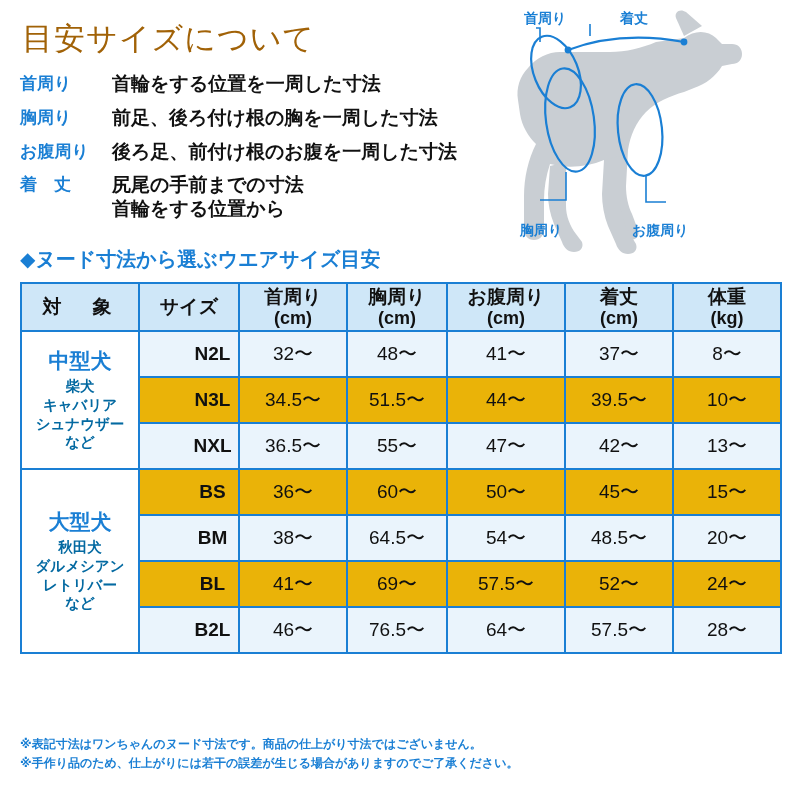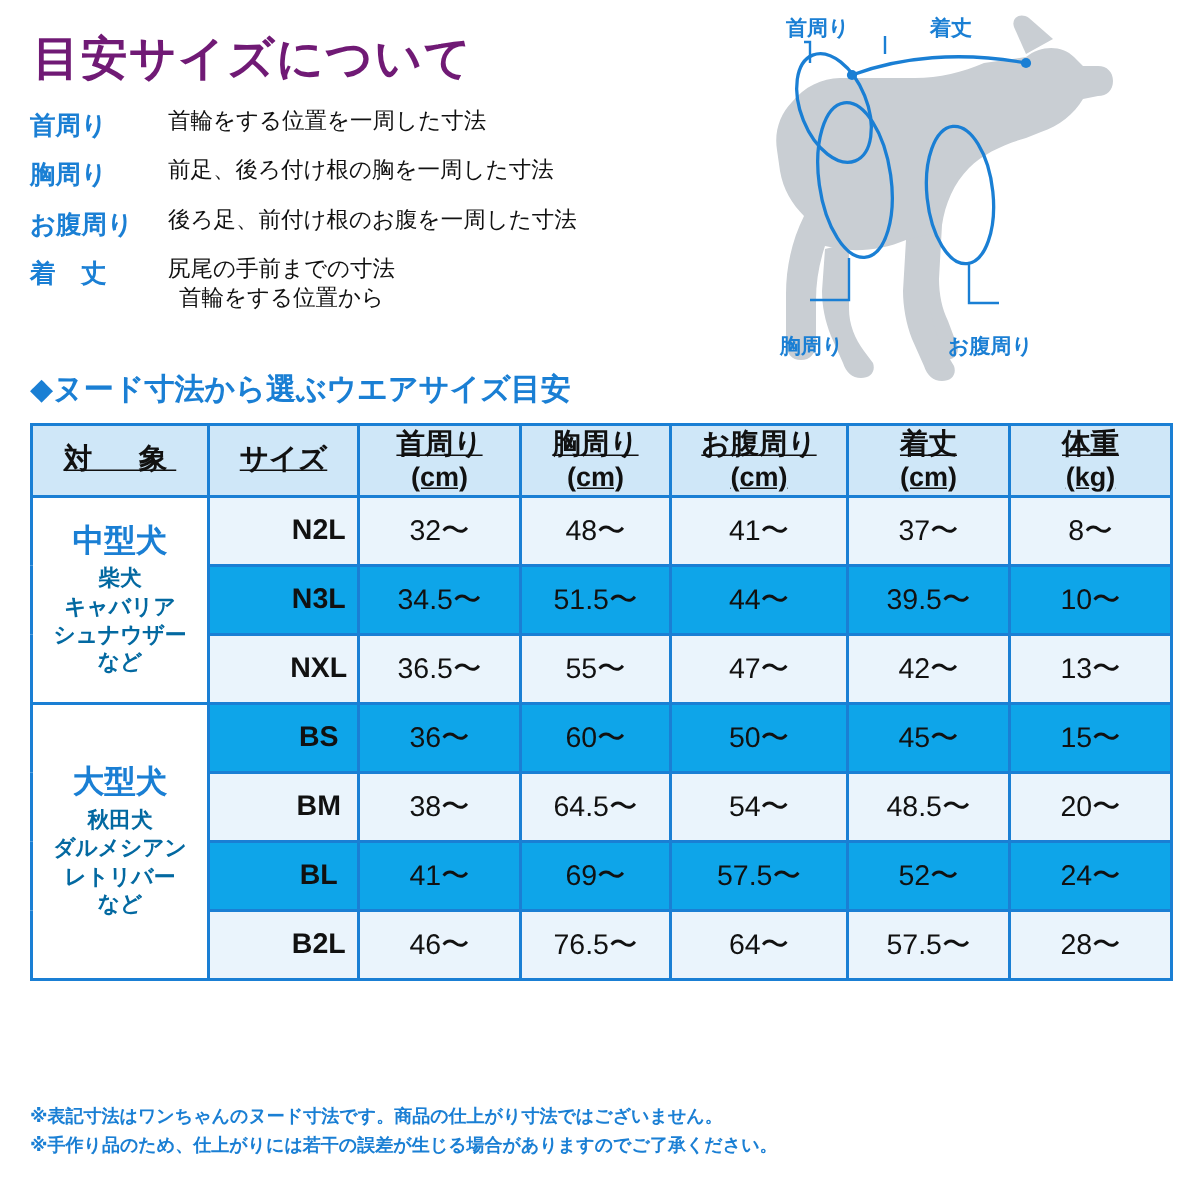--- a/index.html
+++ b/index.html
@@ -10,33 +10,33 @@
     font-family: "Liberation Sans", "DejaVu Sans", sans-serif;
     color: #111;
     position: relative;
     overflow: hidden;
   }
   .page { width:800px; height:800px; position:relative; }
 
   
   .title {
     position:absolute; left:22px; top:18px;
-    font-size: 31px; font-weight: bold; color:#701a75;
+    font-size: 31px; font-weight: normal; color:#a16207;
     letter-spacing: 1px;
   }
   .legend {
     position:absolute; left:20px; top:72px; width: 460px;
   }
   .legend-row { display:flex; align-items:flex-start; margin-bottom:10px; }
   .legend-term {
     color:#1a7fd4; font-size:17px; font-weight:bold;
     width: 92px; flex: 0 0 92px; letter-spacing:0px;
   }
   .legend-def {
-    font-size:15px; color:#111; font-weight:normal; line-height:1.25;text-align:center;
+    font-size:19px; color:#111; font-weight:bold; line-height:1.25;
   }
 
   
   .dog-area { position:absolute; left:470px; top:0px; width:330px; height:265px; }
   .lbl {
     position:absolute; color:#1a7fd4; font-size:14px; font-weight:bold;
     white-space:nowrap;
   }
 
   
@@ -60,42 +60,41 @@
     color:#111;
   }
   thead th {
     background:#cfe7f8;
     color:#1a4f86;
     font-weight:bold;
     font-size:19px;
     height:48px;
     padding: 0 0;
     line-height:1.15;
-    text-decoration:underline;
   }
   thead th .unit { display:block; font-size:18px; }
   thead th.obj { letter-spacing:6px; }
 
   td.group {
     background:#ffffff;
     font-size:19px;
     line-height:1.25;
     padding:7px 2px;
   }
   td.group .gname {
     color:#1a7fd4; font-weight:bold; font-size:21px; display:block; margin-bottom:3px;
   }
   td.group .gsub {
     display:block; font-size:14.5px; color:#0369a1; font-weight:bold; line-height:1.3;
   }
   td.size { font-weight:bold; font-size:22px;padding-left:48px; }
   tbody tr { height: 46px; }
   tbody td { height:46px; }
   tr.shade td.val, tr.shade td.size { background:#eaf4fc; }
-  tr.plain td.val, tr.plain td.size { background:#0ea5e9; }
+  tr.plain td.val, tr.plain td.size { background:#eab308; }
 
   .thick-top td, .thick-top th { border-top-width: 3px; }
 
   
   .notes { position:absolute; left:20px; top:735px; width:770px; }
   .note {
     color:#1a7fd4; font-size:12px; font-weight:bold; line-height:1.55;
   }
 </style>
 </head>

